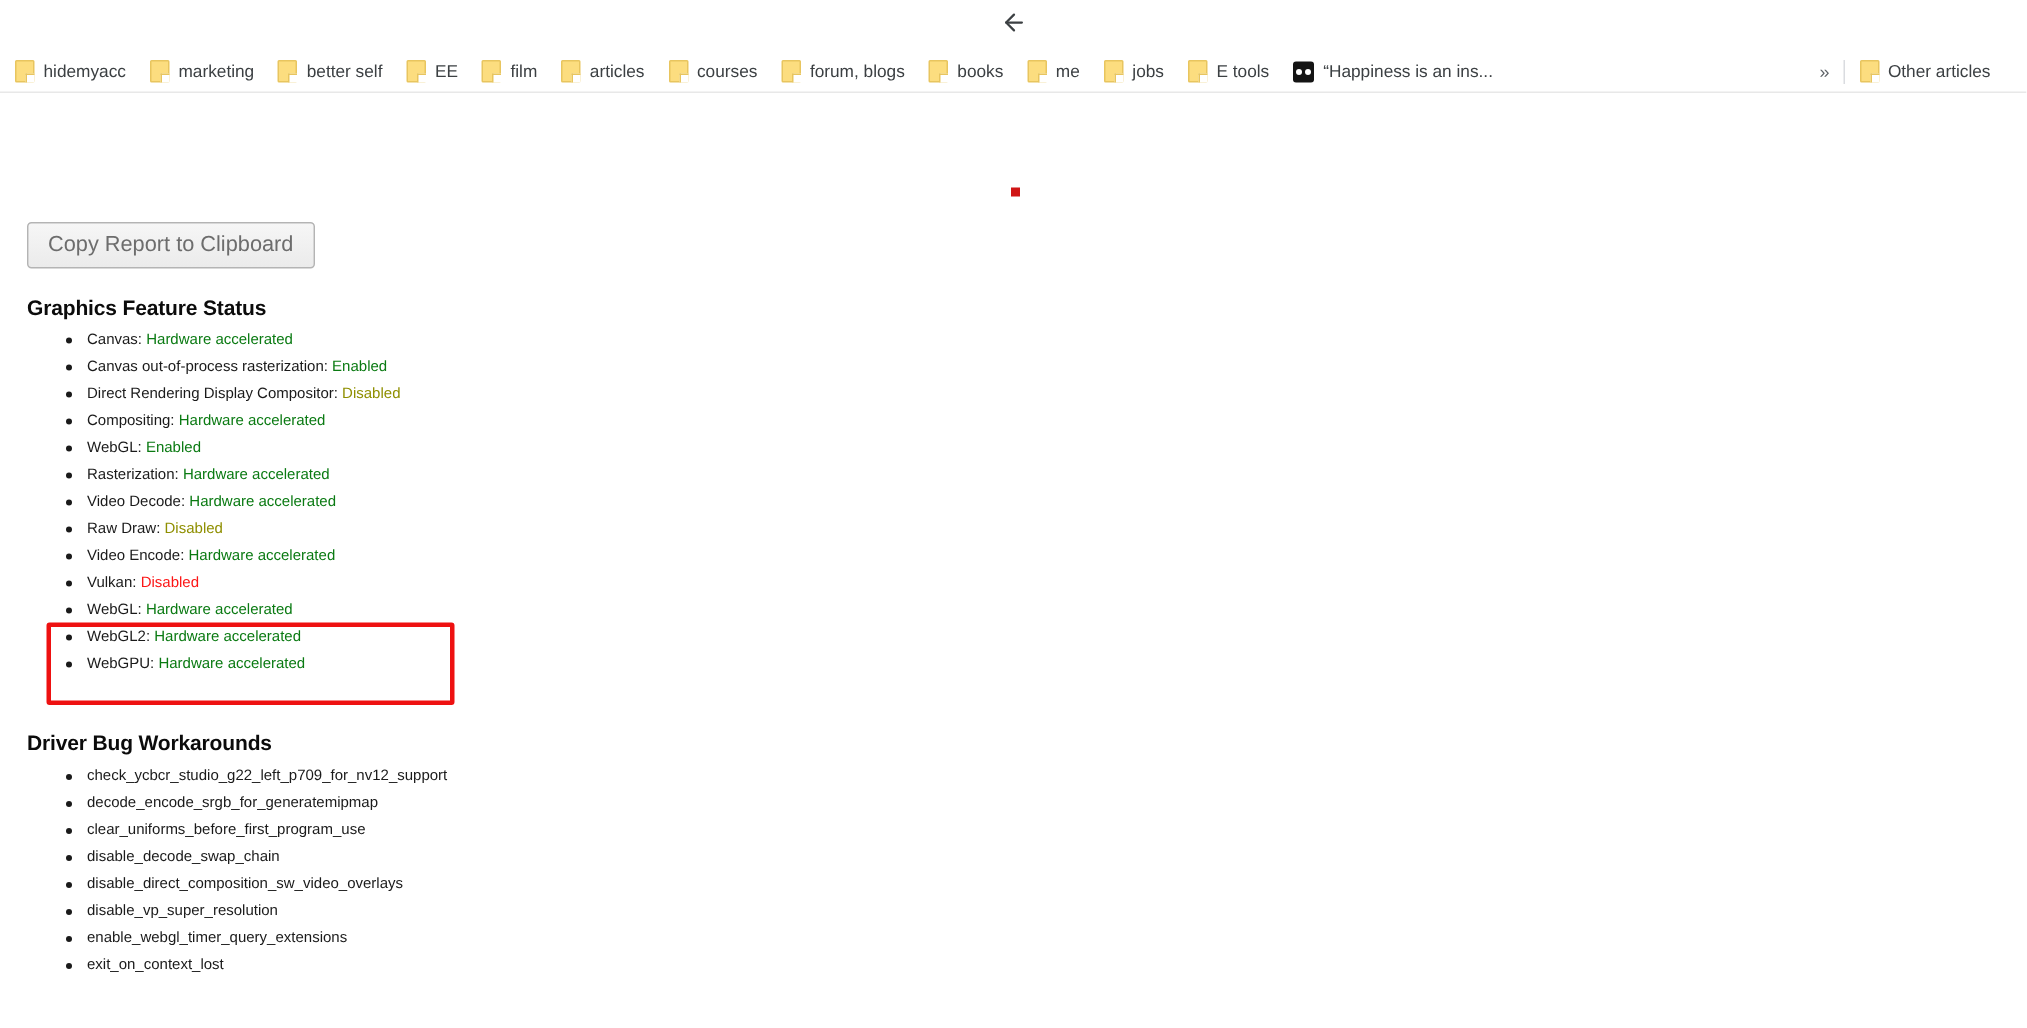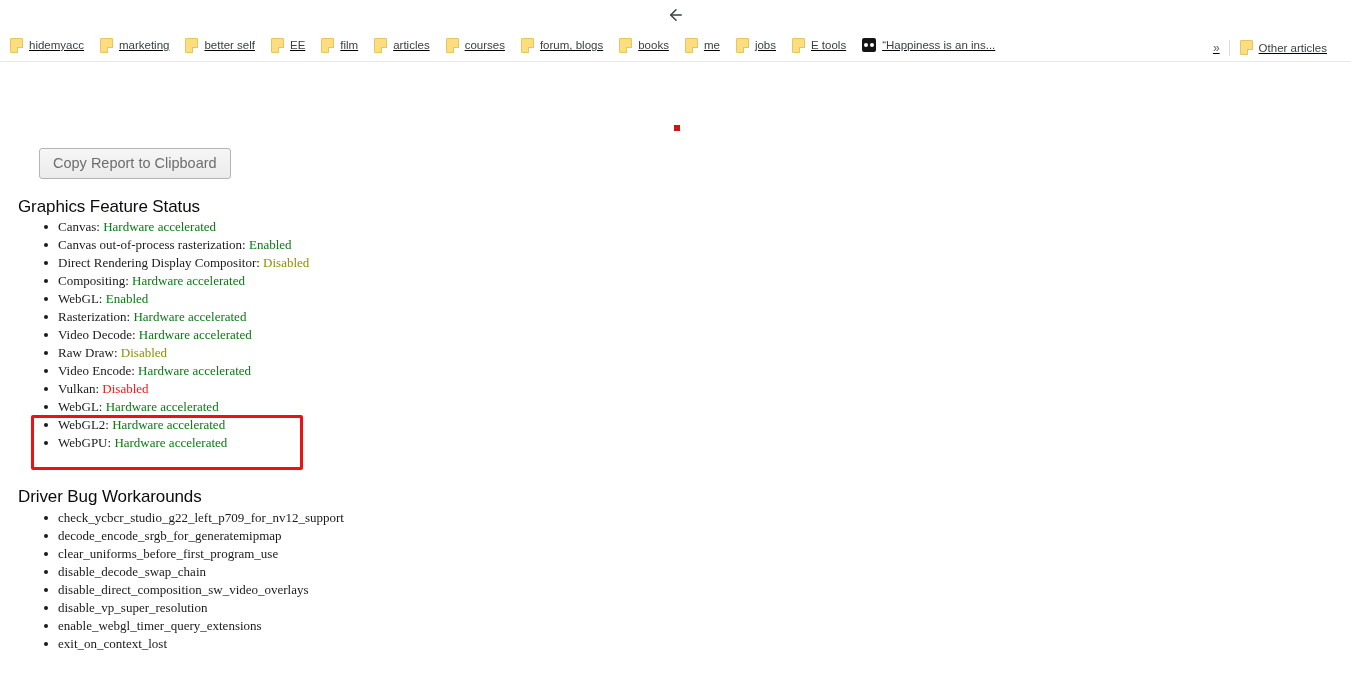--- a/index.html
+++ b/index.html
@@ -97,24 +97,24 @@
   }
   .kebab { display: flex; flex-direction: column; gap: 2.5px; align-items: center; }
   .kebab i { width: 3px; height: 3px; background: #5f6368; border-radius: 50%; display:block; }
 
   
   .bookmarks-bar {
     height: 28px;
     background: #ffffff;
     border-bottom: 1px solid #e8e8e8;
     display: flex;
+    align-items: center;
     padding: 0 6px 0 10px;
     overflow: hidden;
     position: relative;
-    text-decoration: underline;
   }
   .bm {
     display: flex; align-items: center;
     height: 22px;
     padding: 0 7px 0 0;
     margin-right: 9px;
     flex: 0 0 auto;
     border-radius: 4px;
   }
   .bm-label {
@@ -167,49 +167,47 @@
   .copy-btn {
     position: absolute;
     left: 18px; top: 86px;
     background: linear-gradient(#f6f6f6, #ebebeb);
     border: 1px solid #b4b4b4;
     border-radius: 3px;
     font-size: 14.5px;
     color: #6d6d6d;
     padding: 6px 13px 7px 13px;
     font-family: "Liberation Sans", sans-serif;
-    margin-left: 21px;
   }
   h2.section {
     position: absolute;
     left: 18px;
-    font-size: 17px;
-    font-weight: normal;
+    font-size: 14px;
+    font-weight: bold;
     color: #0b0b0b;
     letter-spacing: -0.1px;
   }
   h2.gfs { top: 135px; }
   h2.dbw { top: 425px; }
 
   ul.feature-list, ul.workaround-list {
     position: absolute;
     list-style: none;
     margin: 0; padding: 0;
   }
   ul.feature-list { left: 42px; top: 156px; }
   ul.workaround-list { left: 42px; top: 447px; }
 
   ul.feature-list li, ul.workaround-list li {
-    font-size: 13px;
+    font-size: 10px;
     line-height: 18px;
     color: #1a1a1a;
     white-space: nowrap;
     position: relative;
     padding-left: 16px;
-    font-family: Liberation Serif, serif;
   }
   ul.feature-list li::before, ul.workaround-list li::before {
     content: "";
     position: absolute;
     left: 2px; top: 7px;
     width: 4px; height: 4px;
     border-radius: 50%;
     background: #1a1a1a;
   }
   .feat-name { color: #1a1a1a; }

